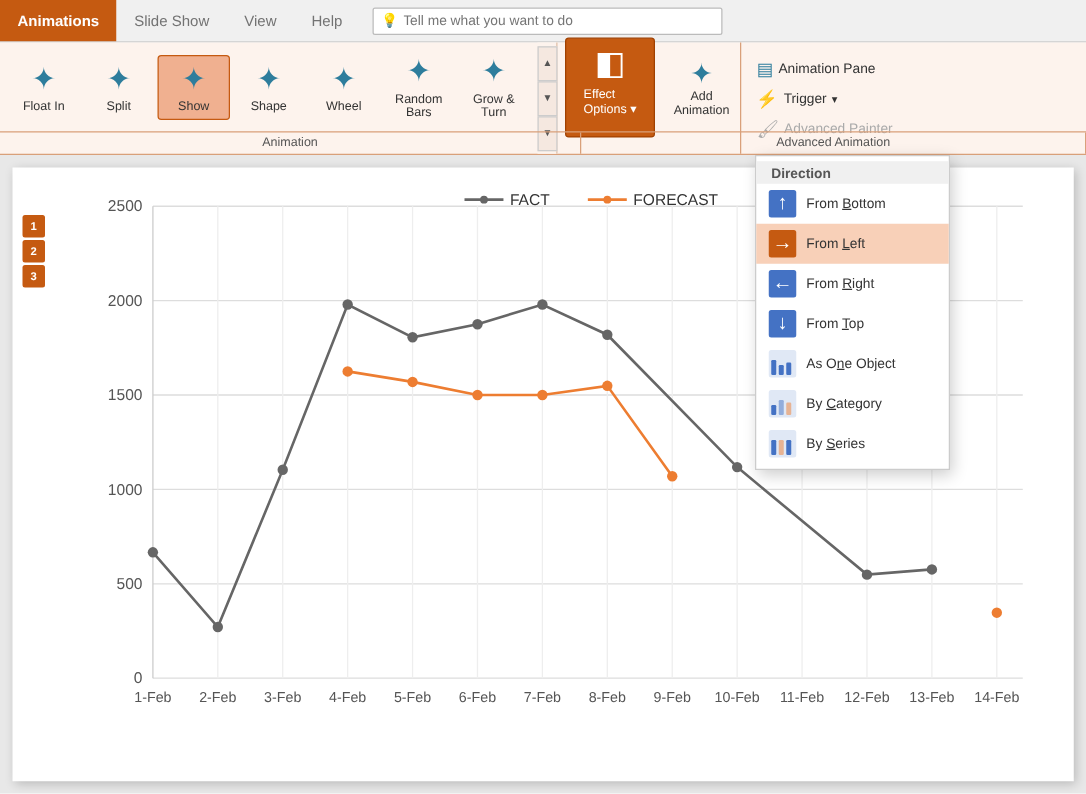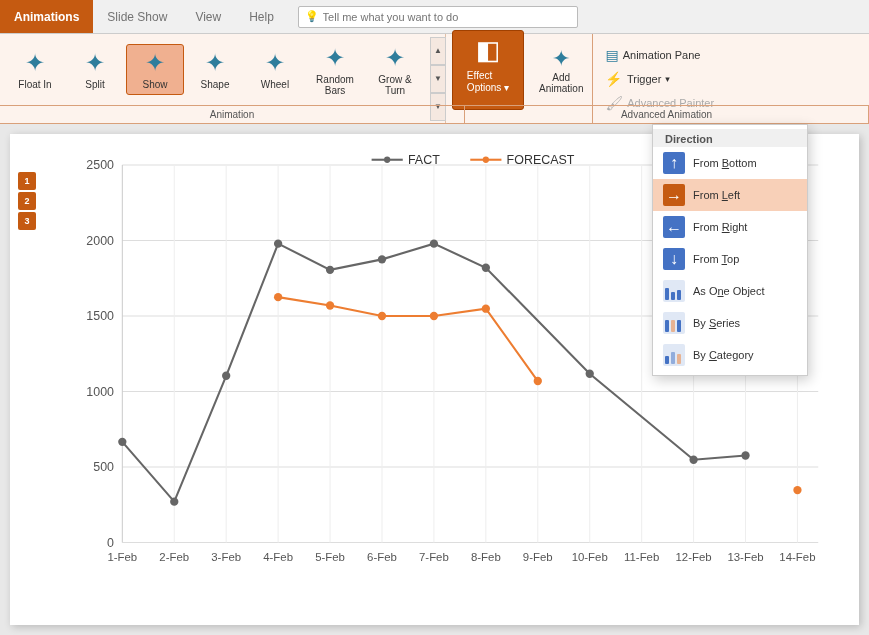--- a/index.html
+++ b/index.html
@@ -205,21 +205,20 @@
     .dropdown-overlay {
       position: fixed;
       top: 124px;
       left: 604px;
       width: 156px;
       background: #fff;
       border: 1px solid #ccc;
       box-shadow: 2px 4px 12px rgba(0,0,0,0.2);
       z-index: 100;
       padding: 4px 0;
-      margin-left: 48px;
     }
     .dropdown-section-header {
       font-size: 11px;
       font-weight: 600;
       color: #555;
       padding: 4px 12px 2px 12px;
       background: #f0f0f0;
     }
     .dropdown-item {
       display: flex;
@@ -469,27 +468,27 @@
   <div class="dropdown-item">
     <div class="seq-icon">
       <div class="seq-bar" style="height:12px;background:#4472c4;"></div>
       <div class="seq-bar" style="height:8px;background:#4472c4;"></div>
       <div class="seq-bar" style="height:10px;background:#4472c4;"></div>
     </div>
     <span class="di-label">As O<u>n</u>e Object</span>
   </div>
   <div class="dropdown-item">
     <div class="seq-icon">
+      <div class="seq-bar" style="height:8px;background:#4472c4;"></div>
+      <div class="seq-bar" style="height:12px;background:#4472c4;opacity:0.5;"></div>
+      <div class="seq-bar" style="height:10px;background:#ed7d31;opacity:0.5;"></div>
+    </div>
+    <span class="di-label">By <u>C</u>ategory</span>
+  </div>
+  <div class="dropdown-item">
+    <div class="seq-icon">
       <div class="seq-bar" style="height:12px;background:#4472c4;"></div>
       <div class="seq-bar" style="height:12px;background:#ed7d31;opacity:0.5;"></div>
       <div class="seq-bar" style="height:12px;background:#4472c4;"></div>
     </div>
     <span class="di-label">By <u>S</u>eries</span>
   </div>
-  <div class="dropdown-item">
-    <div class="seq-icon">
-      <div class="seq-bar" style="height:8px;background:#4472c4;"></div>
-      <div class="seq-bar" style="height:12px;background:#4472c4;opacity:0.5;"></div>
-      <div class="seq-bar" style="height:10px;background:#ed7d31;opacity:0.5;"></div>
-    </div>
-    <span class="di-label">By <u>C</u>ategory</span>
-  </div>
 </div>
 
 </body></html>

